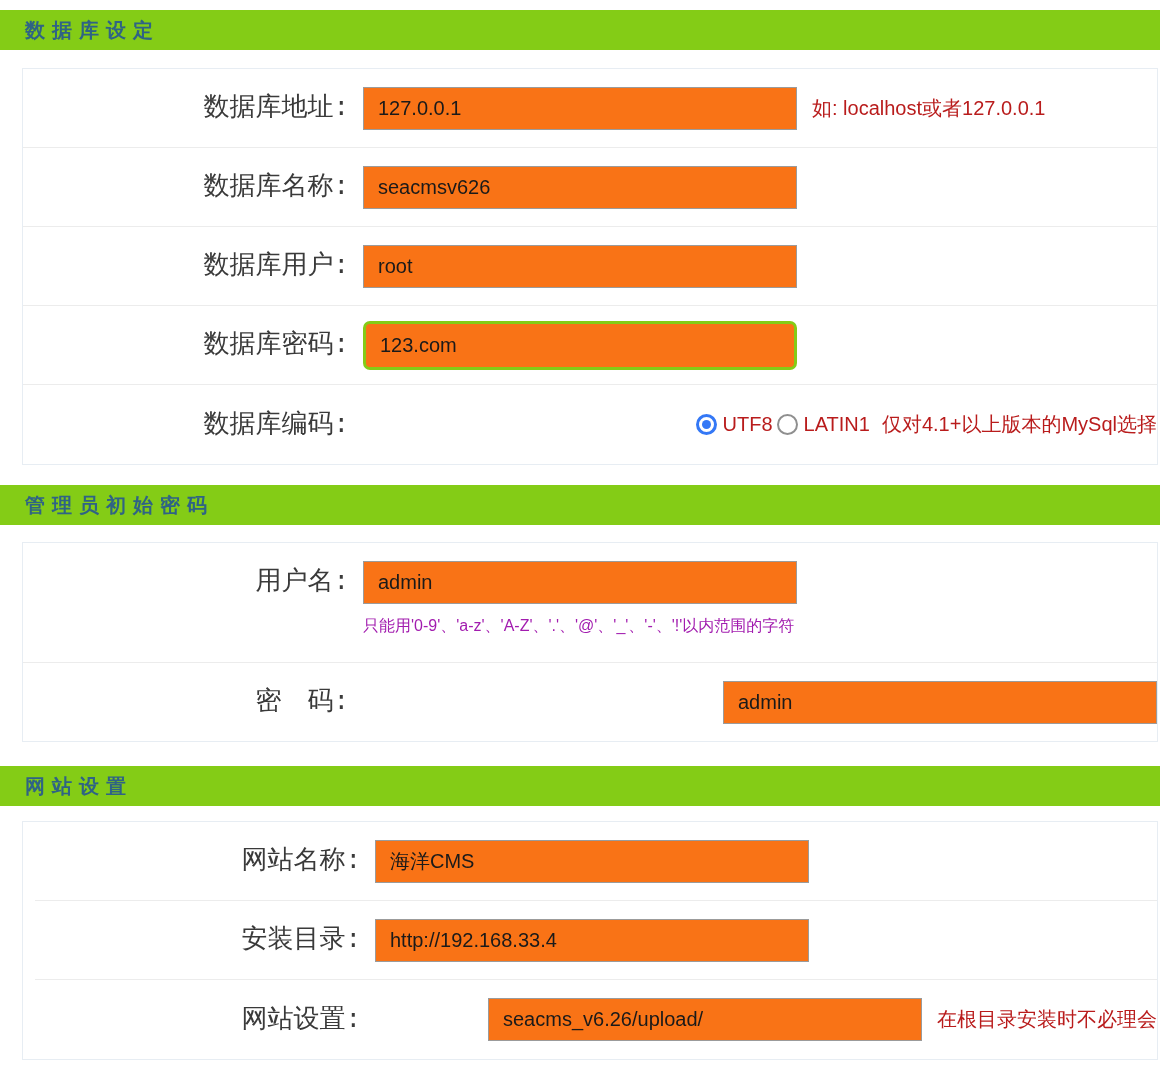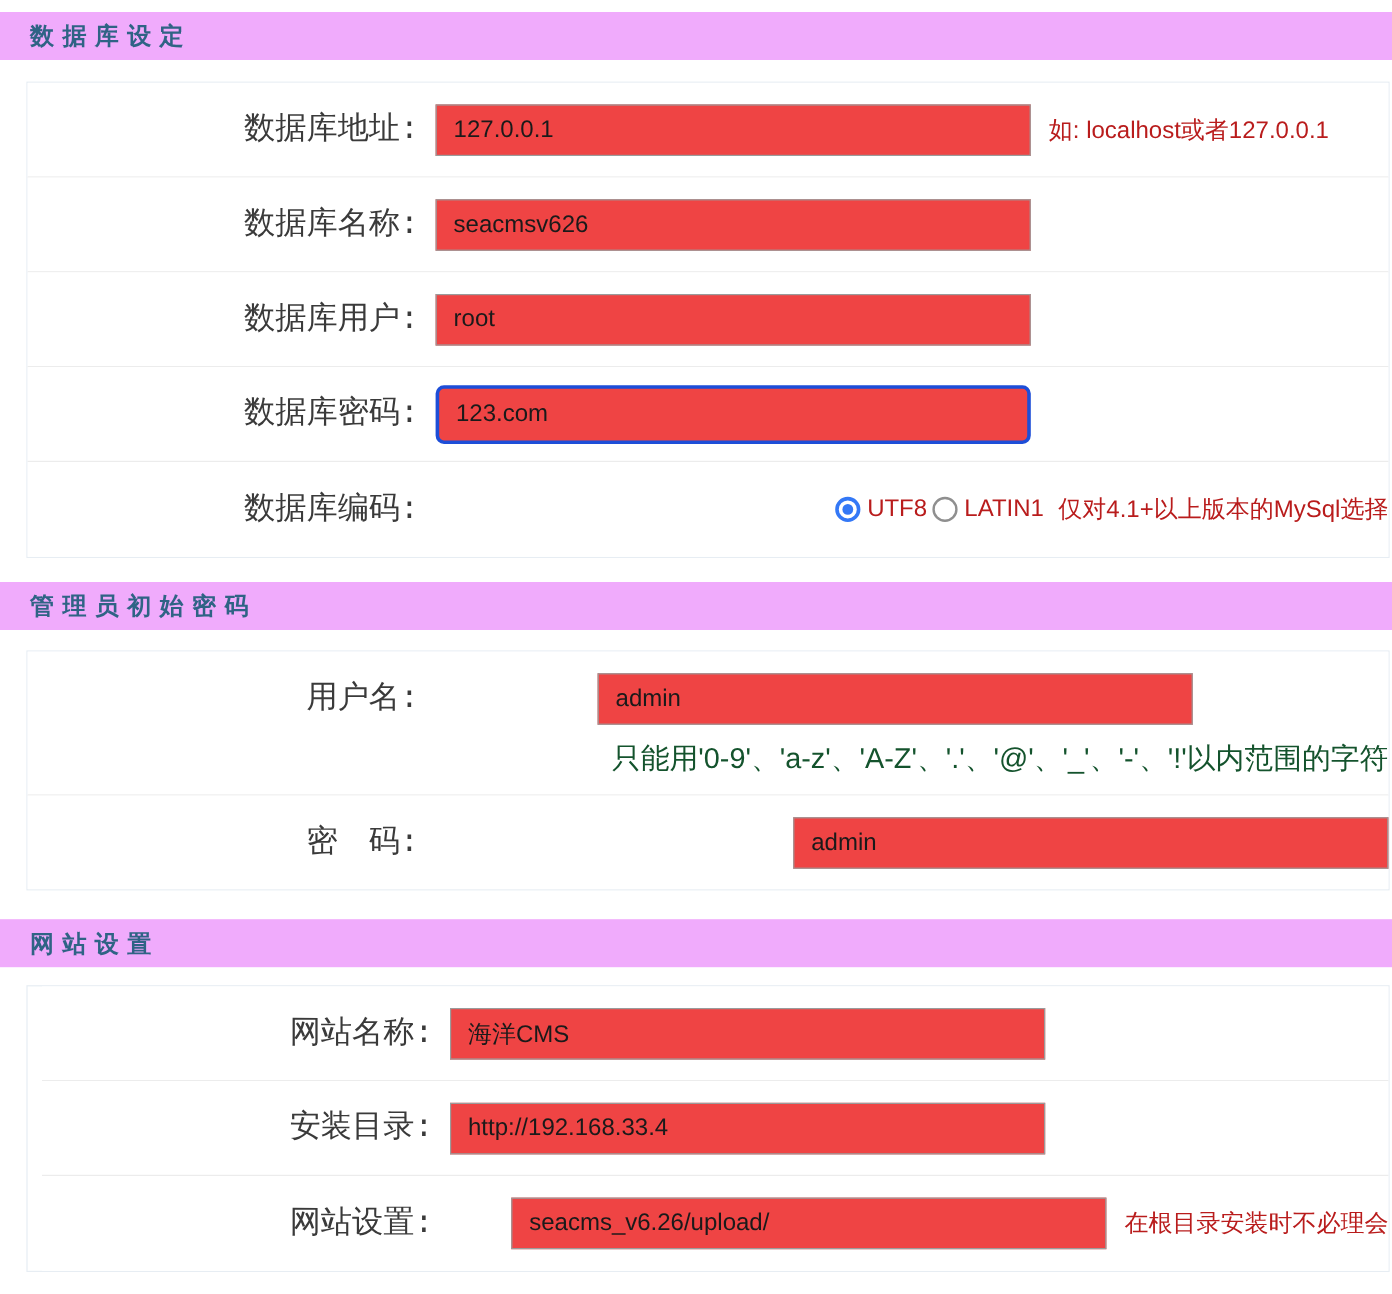--- a/index.html
+++ b/index.html
@@ -4,21 +4,21 @@
 <style>
   * { margin: 0; padding: 0; box-sizing: border-box; }
   html, body { background: #ffffff; }
   body {
     width: 1160px; height: 1078px;
     font-family: "Liberation Sans", "DejaVu Sans", sans-serif;
     overflow: hidden;
   }
 
   .section-header {
-    height: 40px; background: #f0abfc;
+    height: 40px; background: #84cc16;
     display: flex; align-items: center;
     padding-left: 25px;
   }
   .section-header .title {
     font-size: 20px; font-weight: bold;
     color: #2f6385; letter-spacing: 7px;
   }
   .hdr-1 { margin-top: 10px; }
   .hdr-2 { margin-top: 20px; }
   .hdr-3 { margin-top: 24px; }
@@ -35,57 +35,56 @@
     min-height: 79px;
     display: flex; align-items: center;
     border-bottom: 1px solid #ececec;
     background: #ffffff;
   }
   .row:last-child { border-bottom: none; justify-content: space-between; }
   .row.tall {
     min-height: 120px;
     align-items: flex-start;
     padding-top: 18px;
-    justify-content: space-between;
   }
 
   .row-label {
     width: 326px; flex-shrink: 0;
     text-align: right;
     font-size: 26px; color: #3a3a3a;
     line-height: 24px;
     font-family: Liberation Mono, monospace;
   }
   .row.tall .row-label { line-height: 43px; }
 
   .field-wrap { margin-left: 14px; display: flex; align-items: center; }
   .field-col { margin-left: 14px; display: flex; flex-direction: column; }
 
   input.text-input {
-    width: 496px; height: 43px;
+    width: 434px; height: 43px;
     border: 1px solid #9b9b9b; border-radius: 0;
-    background: #ef4444;
+    background: #f97316;
     font-family: "Liberation Sans", "DejaVu Sans", sans-serif;
     font-size: 20px; color: #1a1a1a;
     padding: 0 14px;
     outline: none;
   }
   input.text-input.focused {
-    border: 3px solid #1d4ed8;
+    border: 3px solid #84cc16;
     border-radius: 7px;
     height: 49px;
   }
 
   .hint {
     font-size: 20px; color: #b91c1c;
     margin-left: 15px; white-space: nowrap;
   }
   .hint-below {
-    font-size: 24px; color: #14532d;
-    margin-top: 12px; white-space: nowrap; margin-left: 12px;
+    font-size: 16px; color: #a21caf;
+    margin-top: 12px; white-space: nowrap;
   }
 
   .radio-group { display: flex; align-items: center; margin-left: 14px; }
   .radio-outer {
     width: 21px; height: 21px; border-radius: 50%;
     display: inline-flex; align-items: center; justify-content: center;
     flex-shrink: 0; cursor: pointer; background: #ffffff;
   }
   .radio-outer.selected { border: 3px solid #3478f6; }
   .radio-outer.selected .radio-dot {

